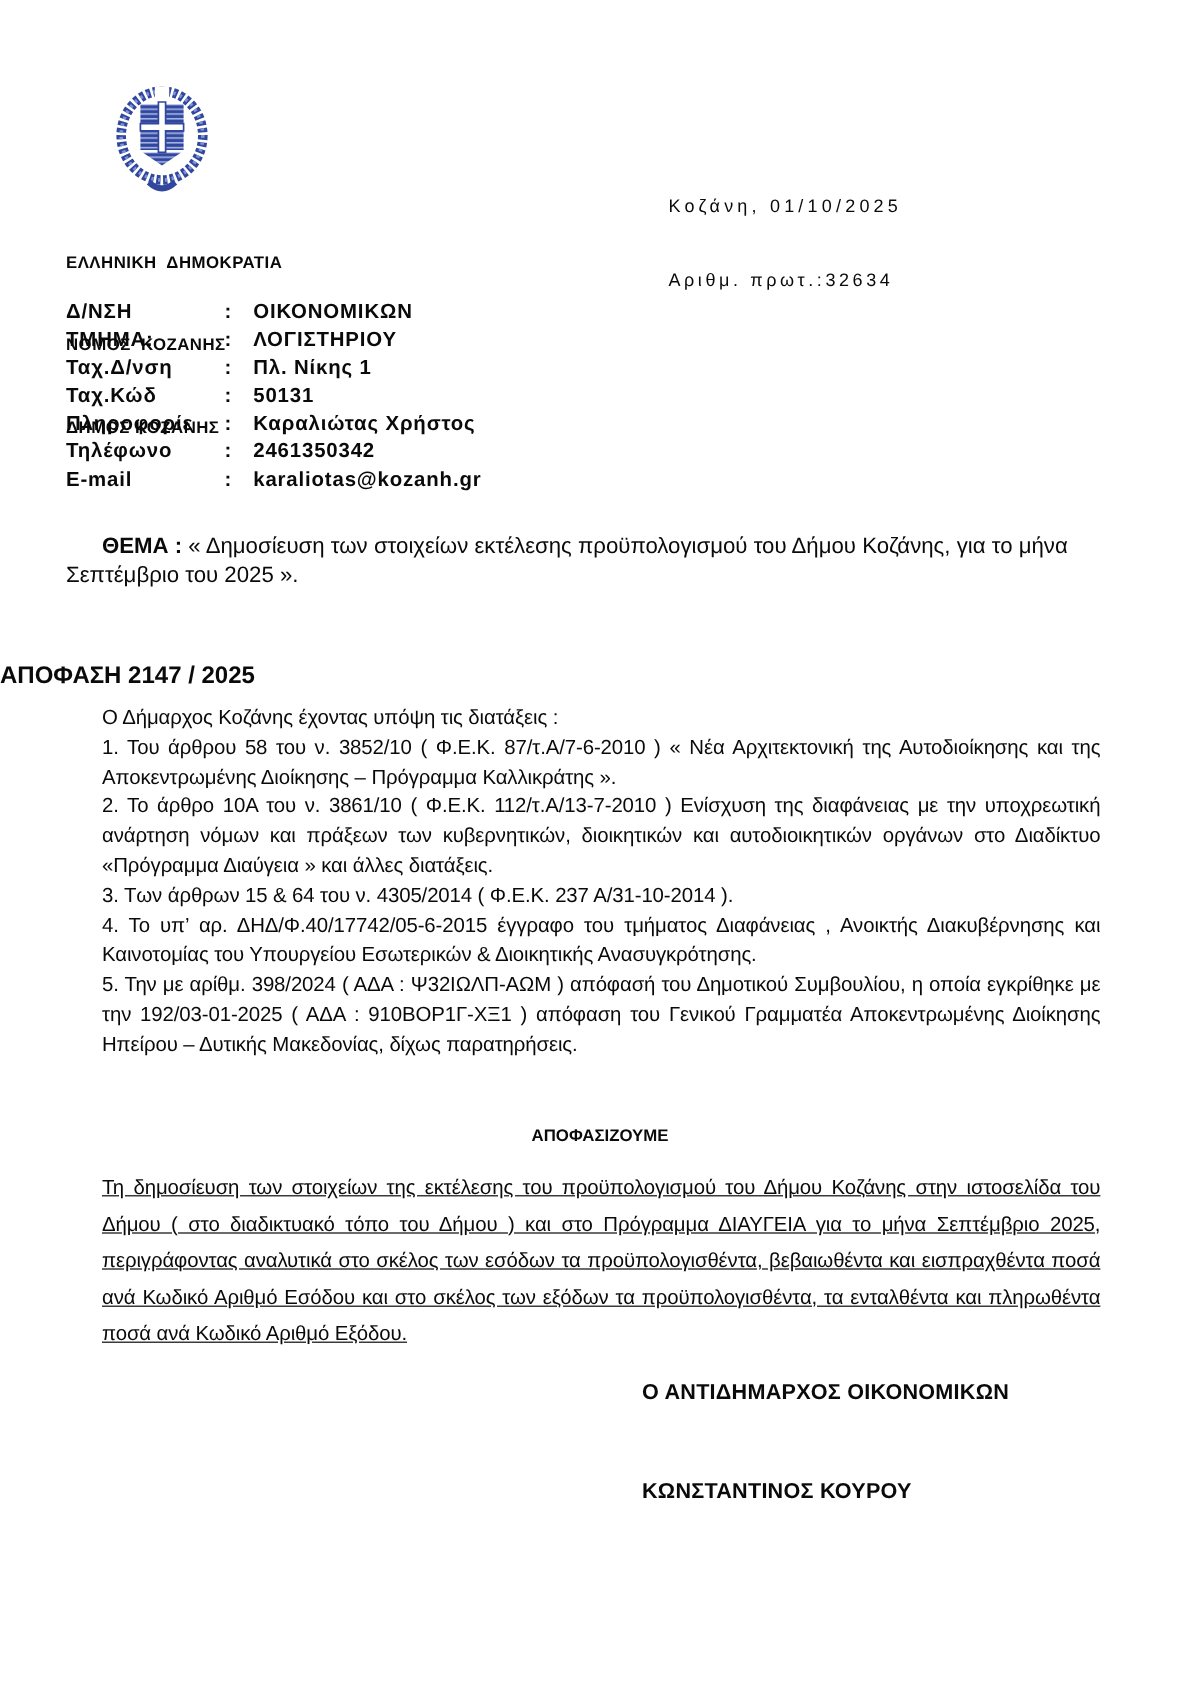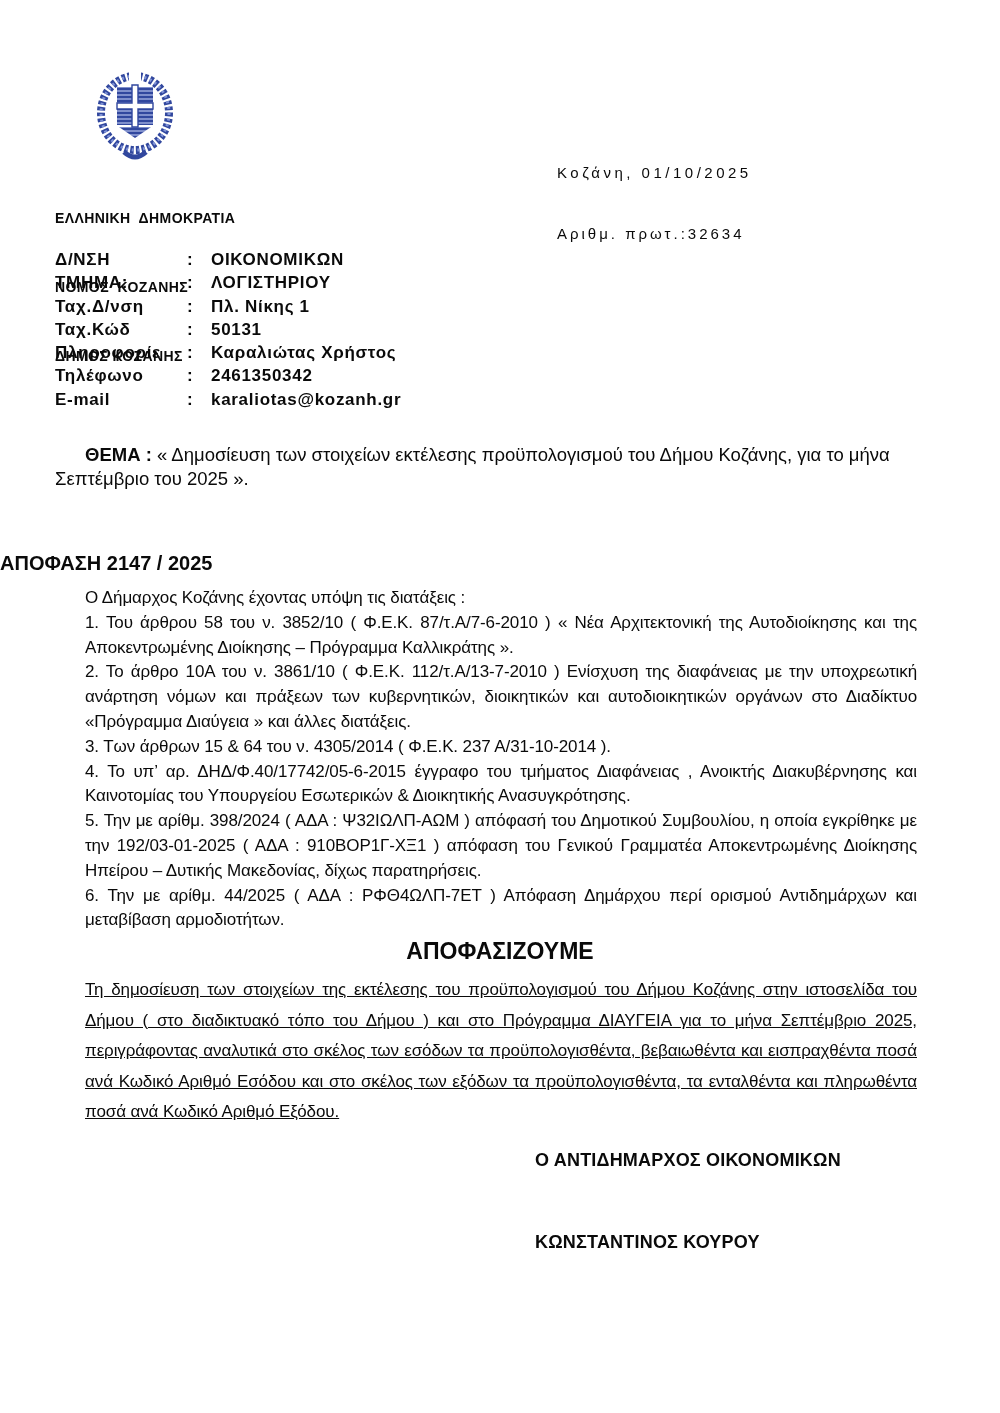--- a/index.html
+++ b/index.html
@@ -25,21 +25,21 @@
   .subject-label { font-weight:700; }
 
   .decision-title { position:absolute; left:0; top:552px; width:956px; text-align:left;
                     font-weight:700; font-size:20px; }
 
   .body-block { position:absolute; left:85px; top:586px; width:832px; font-size:17px;
                 line-height:24.8px; text-align:justify; letter-spacing:-0.1px; }
   .body-block p { margin:0; }
 
   .decide-heading { position:absolute; left:0; top:938px; width:1000px; text-align:center;
-                    font-weight:700; font-size:23px; }
+                    font-weight:700; font-size:14px; }
 
   .decide-text { position:absolute; left:85px; top:975px; width:832px; font-size:17px;
                  line-height:30.5px; text-align:justify; margin:0; letter-spacing:-0.1px;text-decoration:underline; }
 
   .signature { position:absolute; left:535px; top:1150px; width:340px; text-align:left;
                font-weight:700; font-size:18px; letter-spacing:.2px; }
   .sig-name { margin-top:61px; }
 </style>
 </head>
 <body>
@@ -124,21 +124,20 @@
 
   <div class="decision-title">ΑΠΟΦΑΣΗ 2147 / 2025</div>
 
   <div class="body-block">
     <p>Ο Δήμαρχος Κοζάνης έχοντας υπόψη τις διατάξεις :</p>
     <p>1. Του άρθρου 58 του ν. 3852/10 ( Φ.Ε.Κ. 87/τ.Α/7-6-2010 ) « Νέα Αρχιτεκτονική της Αυτοδιοίκησης και της Αποκεντρωμένης Διοίκησης – Πρόγραμμα Καλλικράτης ».</p>
     <p>2. Το άρθρο 10Α του ν. 3861/10 ( Φ.Ε.Κ. 112/τ.Α/13-7-2010 ) Ενίσχυση της διαφάνειας με την υποχρεωτική ανάρτηση νόμων και πράξεων των κυβερνητικών, διοικητικών και αυτοδιοικητικών οργάνων στο Διαδίκτυο «Πρόγραμμα Διαύγεια » και άλλες διατάξεις.</p>
     <p>3. Των άρθρων 15 &amp; 64 του ν. 4305/2014 ( Φ.Ε.Κ. 237 Α/31-10-2014 ).</p>
     <p>4. Το υπ’ αρ. ΔΗΔ/Φ.40/17742/05-6-2015 έγγραφο του τμήματος Διαφάνειας , Ανοικτής Διακυβέρνησης και Καινοτομίας του Υπουργείου Εσωτερικών &amp; Διοικητικής Ανασυγκρότησης.</p>
     <p>5. Την με αρίθμ. 398/2024 ( ΑΔΑ : Ψ32ΙΩΛΠ-ΑΩΜ ) απόφασή του Δημοτικού Συμβουλίου, η οποία εγκρίθηκε με την 192/03-01-2025 ( ΑΔΑ : 910ΒΟΡ1Γ-ΧΞ1 ) απόφαση του Γενικού Γραμματέα Αποκεντρωμένης Διοίκησης Ηπείρου – Δυτικής Μακεδονίας, δίχως παρατηρήσεις.</p>
-    <p>6. Την με αρίθμ. 44/2025 ( ΑΔΑ : ΡΦΘ4ΩΛΠ-7ΕΤ ) Απόφαση Δημάρχου περί ορισμού Αντιδημάρχων και μεταβίβαση αρμοδιοτήτων.</p>
   </div>
 
   <div class="decide-heading">ΑΠΟΦΑΣΙΖΟΥΜΕ</div>
   <p class="decide-text">Τη δημοσίευση των στοιχείων της εκτέλεσης του προϋπολογισμού του Δήμου Κοζάνης στην ιστοσελίδα του Δήμου ( στο διαδικτυακό τόπο του Δήμου ) και στο Πρόγραμμα ΔΙΑΥΓΕΙΑ για το μήνα Σεπτέμβριο 2025, περιγράφοντας αναλυτικά στο σκέλος των εσόδων τα προϋπολογισθέντα, βεβαιωθέντα και εισπραχθέντα ποσά ανά Κωδικό Αριθμό Εσόδου και στο σκέλος των εξόδων τα προϋπολογισθέντα, τα ενταλθέντα και πληρωθέντα ποσά ανά Κωδικό Αριθμό Εξόδου.</p>
 
   <div class="signature">
     <div class="sig-title">Ο ΑΝΤΙΔΗΜΑΡΧΟΣ ΟΙΚΟΝΟΜΙΚΩΝ</div>
     <div class="sig-name">ΚΩΝΣΤΑΝΤΙΝΟΣ ΚΟΥΡΟΥ</div>
   </div>
 

